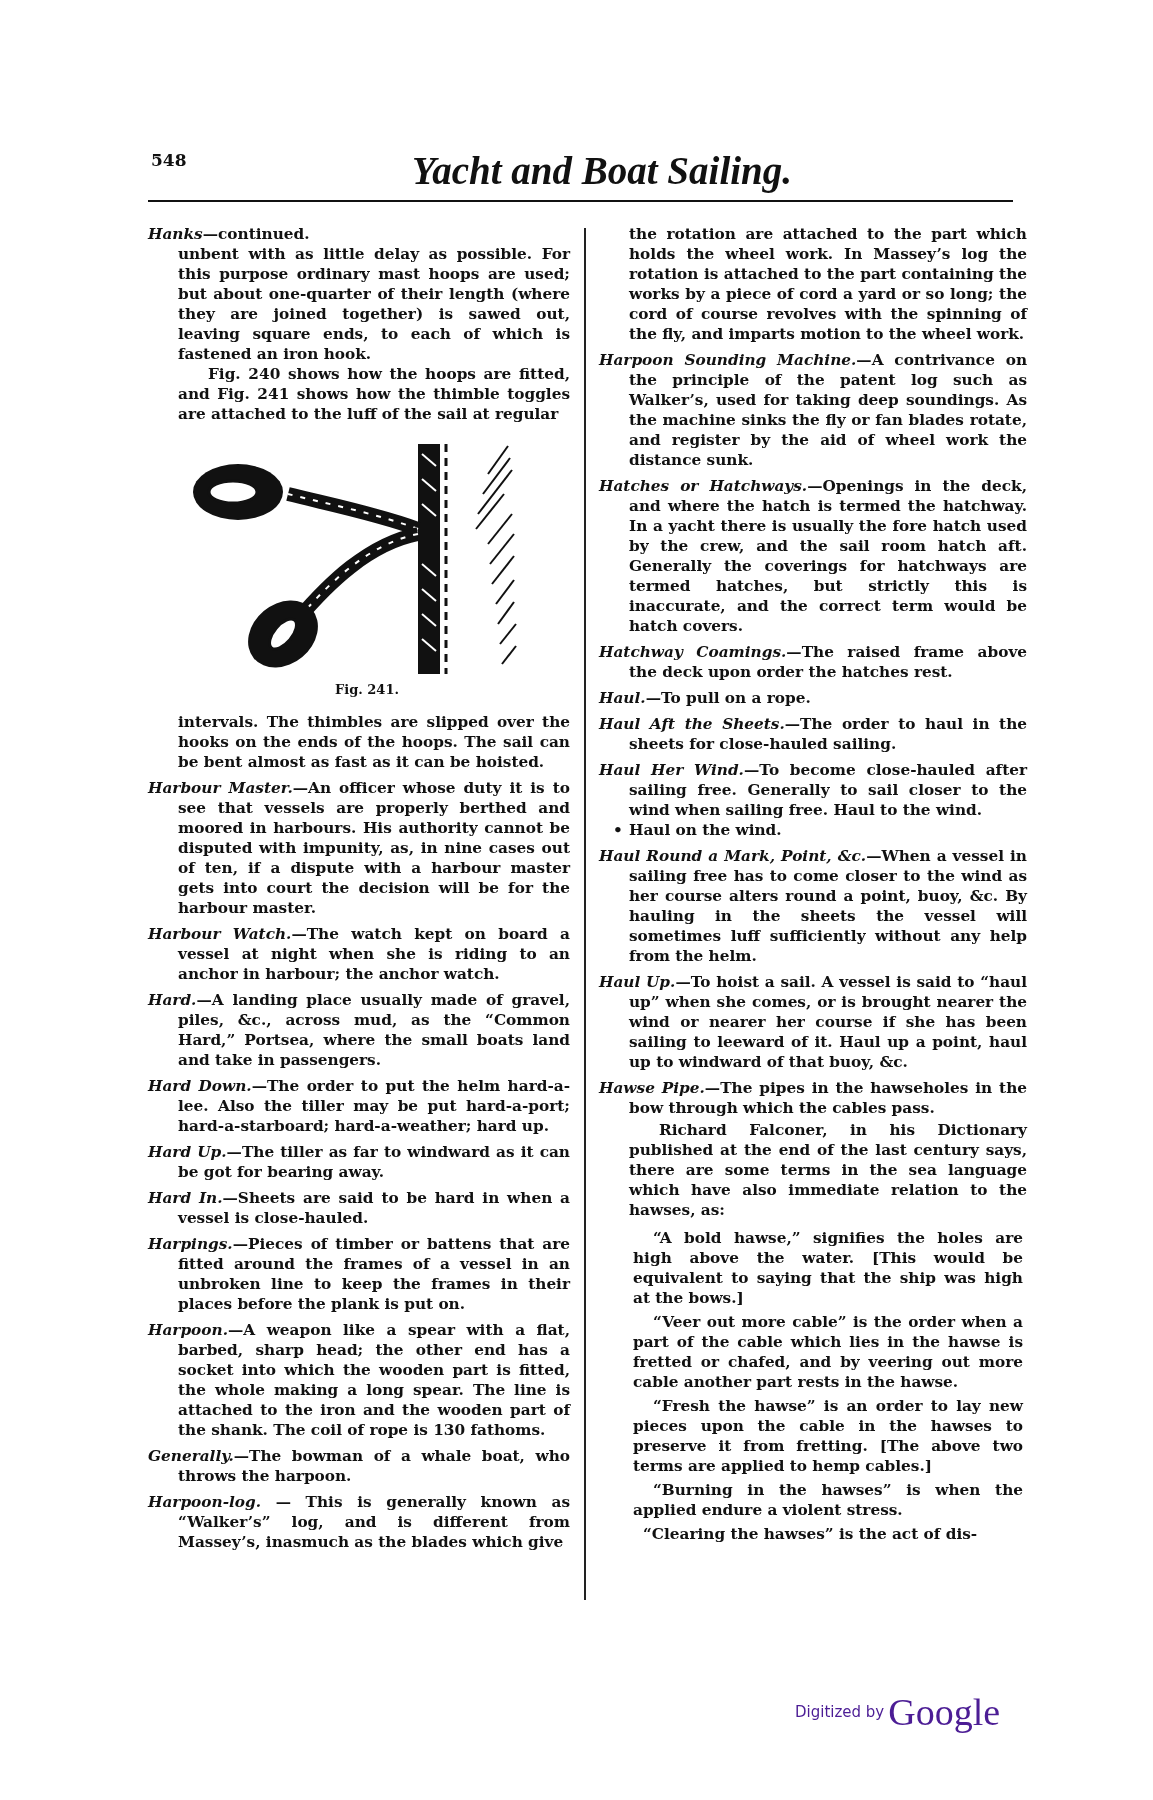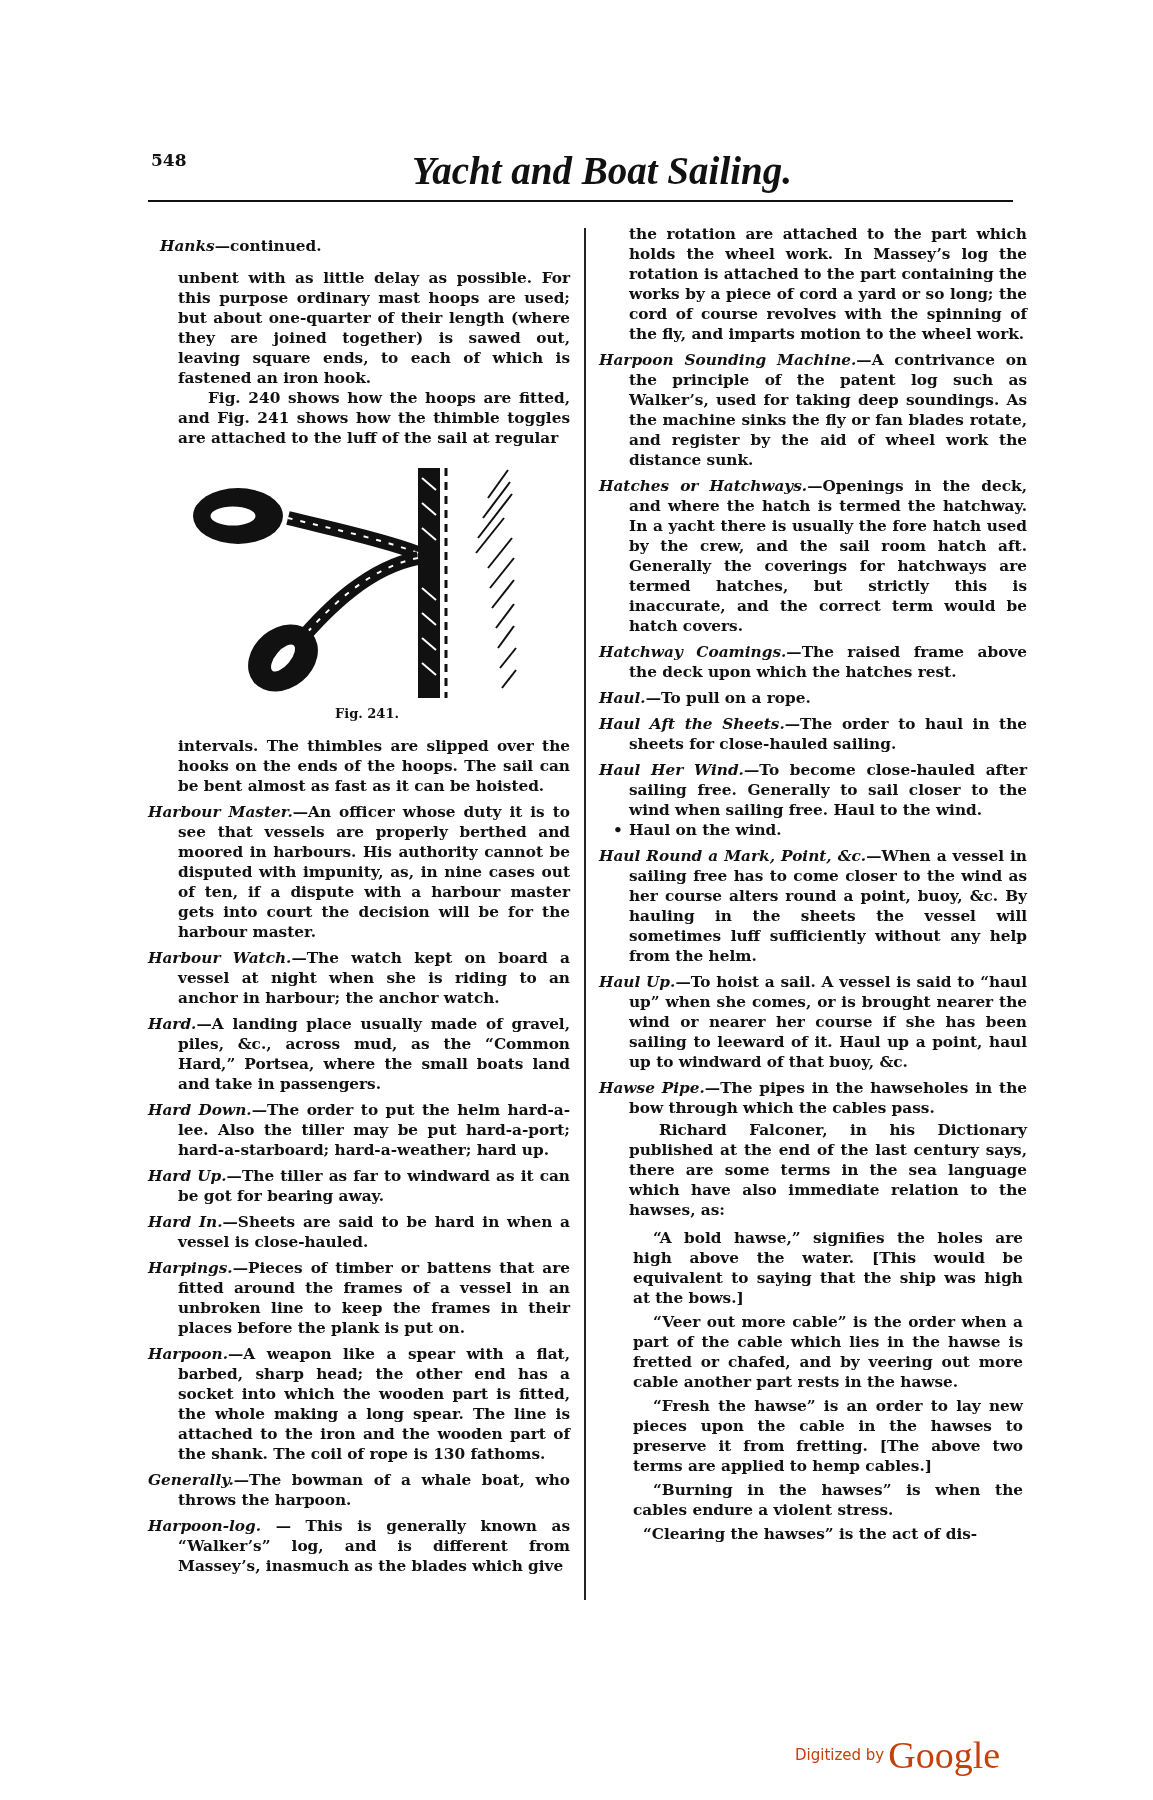--- a/index.html
+++ b/index.html
@@ -10,28 +10,28 @@
   .rule { position: absolute; left: 148px; top: 200px; width: 425px; height: 2px; background: #111; }
   .rule.right { left: 573px; width: 440px; }
   .col-divider { position: absolute; left: 584px; top: 228px; width: 2px; height: 1372px; background: #222; }
   .col { position: absolute; top: 224px; font-size: 15.3px; line-height: 20px; font-weight: bold; text-align: justify; }
   .col.left { left: 148px; width: 422px; }
   .col.right { left: 599px; width: 428px; top: 224px; }
   .entry { margin: 0 0 6px 0; padding-left: 30px; text-indent: -30px; }
   .entry .term { font-style: italic; }
   .cont { padding-left: 30px; margin: 0; }
   .para { padding-left: 30px; text-indent: 30px; margin: 0; }
-  .cont-head { margin: 12px; }
+  .cont-head { margin: 0; }
   .cont-head .term { font-style: italic; }
   .figure { position: relative; height: 270px; margin: 10px 0 8px 0; }
   .figure svg { position: absolute; left: 30px; top: 0; }
   .caption { position: absolute; left: 16px; right: 0; top: 246px; text-align: center; font-size: 13px; font-weight: bold; }
   .quote { padding-left: 30px; text-indent: 20px; margin: 4px; }
   .right .para, .right .quote { padding-left: 0; }
-  .watermark { position: absolute; left: 795px; top: 1733px; color: #c2410c; font-family: "DejaVu Sans", sans-serif; }
+  .watermark { position: absolute; left: 795px; top: 1690px; color: #4c1d95; font-family: "DejaVu Sans", sans-serif; }
   .watermark .digitized { font-size: 15px; vertical-align: middle; }
   .watermark .google { font-size: 38px; font-family: "Liberation Serif", serif; vertical-align: middle; margin-left: 4px; }
 </style>
 </head>
 <body>
 
 <div class="page-num">548</div>
 <div class="running-title">Yacht and Boat Sailing.</div>
 <div class="rule"></div>
 <div class="rule right"></div>
@@ -101,34 +101,34 @@
   <p class="entry"><span class="term">Harpoon.</span><span>—A weapon like a spear with a flat, barbed, sharp head; the other end has a socket into which the wooden part is fitted, the whole making a long spear. The line is attached to the iron and the wooden part of the shank. The coil of rope is 130 fathoms.</span></p>
   <p class="entry"><span class="term">Generally.</span><span>—The bowman of a whale boat, who throws the harpoon.</span></p>
   <p class="entry"><span class="term">Harpoon-log.</span><span> — This is generally known as “Walker’s” log, and is different from Massey’s, inasmuch as the blades which give</span></p>
 </div>
 
 <div class="col right">
   <p class="cont">the rotation are attached to the part which holds the wheel work. In Massey’s log the rotation is attached to the part containing the works by a piece of cord a yard or so long; the cord of course revolves with the spinning of the fly, and imparts motion to the wheel work.</p>
   <div style="height:6px"></div>
   <p class="entry"><span class="term">Harpoon Sounding Machine.</span><span>—A contrivance on the principle of the patent log such as Walker’s, used for taking deep soundings. As the machine sinks the fly or fan blades rotate, and register by the aid of wheel work the distance sunk.</span></p>
   <p class="entry"><span class="term">Hatches or Hatchways.</span><span>—Openings in the deck, and where the hatch is termed the hatchway. In a yacht there is usually the fore hatch used by the crew, and the sail room hatch aft. Generally the coverings for hatchways are termed hatches, but strictly this is inaccurate, and the correct term would be hatch covers.</span></p>
-  <p class="entry"><span class="term">Hatchway Coamings.</span><span>—The raised frame above the deck upon which the hatches rest.</span></p>
+  <p class="entry"><span class="term">Hatchway Coamings.</span><span>—The raised frame above the deck upon order the hatches rest.</span></p>
   <p class="entry"><span class="term">Haul.</span><span>—To pull on a rope.</span></p>
   <p class="entry"><span class="term">Haul Aft the Sheets.</span><span>—The order to haul in the sheets for close-hauled sailing.</span></p>
   <div class="entry" style="margin-bottom:6px">
     <span class="term">Haul Her Wind.</span><span>—To become close-hauled after sailing free. Generally to sail closer to the wind when sailing free. Haul to the wind.</span>
     <div style="text-indent:0; position:relative;"><span style="position:absolute; left:-16px;">•</span><span>Haul on the wind.</span></div>
   </div>
   <p class="entry"><span class="term">Haul Round a Mark, Point, &amp;c.</span><span>—When a vessel in sailing free has to come closer to the wind as her course alters round a point, buoy, &amp;c. By hauling in the sheets the vessel will sometimes luff sufficiently without any help from the helm.</span></p>
   <p class="entry"><span class="term">Haul Up.</span><span>—To hoist a sail. A vessel is said to “haul up” when she comes, or is brought nearer the wind or nearer her course if she has been sailing to leeward of it. Haul up a point, haul up to windward of that buoy, &amp;c.</span></p>
   <p class="entry" style="margin-bottom:2px"><span class="term">Hawse Pipe.</span><span>—The pipes in the hawseholes in the bow through which the cables pass.</span></p>
   <p class="para" style="padding-left:30px;">Richard Falconer, in his Dictionary published at the end of the last century says, there are some terms in the sea language which have also immediate relation to the hawses, as:</p>
   <div style="height:4px"></div>
   <p class="quote" style="padding-left:30px;">“A bold hawse,” signifies the holes are high above the water. [This would be equivalent to saying that the ship was high at the bows.]</p>
   <p class="quote" style="padding-left:30px;">“Veer out more cable” is the order when a part of the cable which lies in the hawse is fretted or chafed, and by veering out more cable another part rests in the hawse.</p>
   <p class="quote" style="padding-left:30px;">“Fresh the hawse” is an order to lay new pieces upon the cable in the hawses to preserve it from fretting. [The above two terms are applied to hemp cables.]</p>
-  <p class="quote" style="padding-left:30px;">“Burning in the hawses” is when the cables endure a violent stress.</p>
+  <p class="quote" style="padding-left:30px;">“Burning in the hawses” is when the applied endure a violent stress.</p>
   <p class="quote" style="padding-left:30px; text-indent:10px;">“Clearing the hawses” is the act of dis-</p>
 </div>
 
 <div class="watermark">
   <span class="digitized">Digitized by</span><span class="google">Google</span>
 </div>
 
 </body></html>

